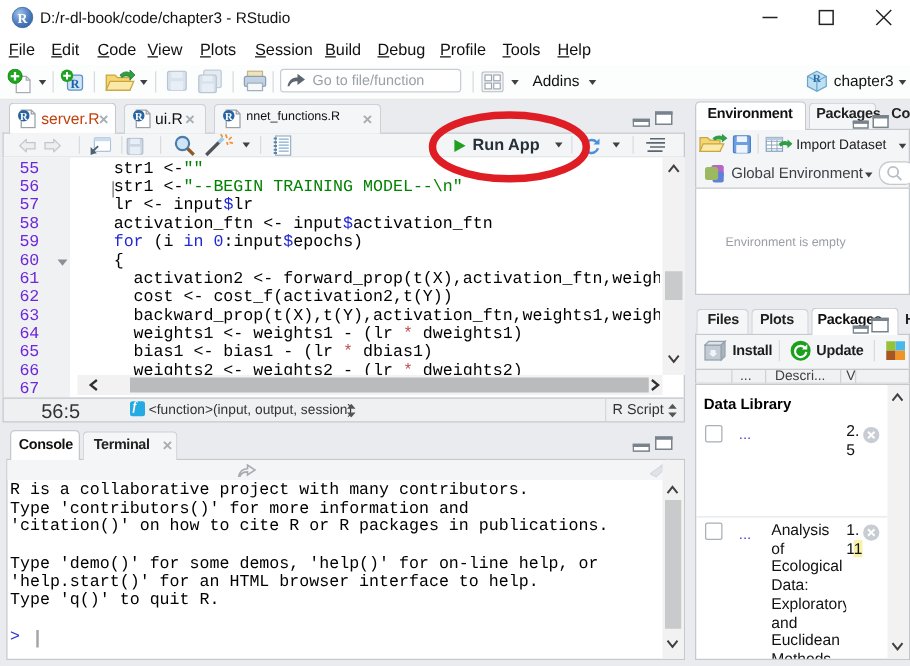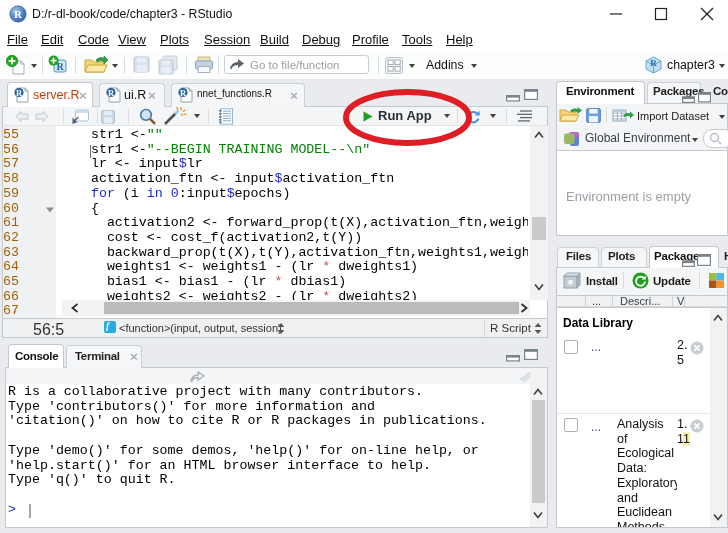--- a/index.html
+++ b/index.html
@@ -7,21 +7,21 @@
 body { font-family:"Liberation Sans", sans-serif; background:#ffffff; position:relative; }
 .abs { position:absolute; }
 .mono { font-family:"Liberation Mono", monospace; }
 .caret { display:inline-block; width:0; height:0; border-left:3.5px solid transparent; border-right:3.5px solid transparent; border-top:4px solid #404040; vertical-align:middle; }
 .sep { position:absolute; width:1px; background:#d9dcdf; }
 
 #titlebar { left:0; top:0; width:728px; height:28px; background:#ffffff; }
 #titletext { left:32px; top:7px; font-size:12.3px; color:#111; }
 
 #menubar { left:0; top:28px; width:728px; height:24px; background:#ffffff; font-size:13px; color:#111; }
-#menubar span { position:absolute; top:4px;text-decoration:underline; }
+#menubar span { position:absolute; top:4px; }
 #menubar u { text-decoration:underline; }
 
 #toolbar { left:0; top:52px; width:728px; height:28px; background:#fcfdfd; border-bottom:1px solid #e7e7e7; }
 
 #pagebg { left:0; top:80px; width:728px; height:453px; background:#e9ebee; }
 .tab { position:absolute; font-size:12.5px; color:#111; }
 .tab-active { background:#ffffff; border:1px solid #c5c8cc; border-bottom:none; border-radius:4px 4px 0 0; }
 .tab-idle { background:#f5f6f8; border:1px solid #cdd1d5; border-bottom:none; border-radius:4px 4px 0 0; }
 </style>
 </head>
@@ -251,21 +251,21 @@
   <g stroke="#5d6670" stroke-width="1.3">
    <line x1="4" y1="1" x2="16" y2="1"></line>
         <line x1="1" y1="4.3" x2="16" y2="4.3"></line>
    <line x1="4" y1="7.6" x2="16" y2="7.6"></line>
         <line x1="2" y1="10.9" x2="14" y2="10.9"></line>
   </g>
  </svg>
 
  <div class="abs" style="left:2px;top:46px;width:546px;height:192px;background:#ffffff;border-left:1px solid #c5c8cc;border-right:1px solid #c5c8cc"></div>
  <div class="abs" style="left:3px;top:46px;width:53px;height:192px;background:#f0f1f2"></div>
- <div class="abs mono" id="gutter" style="left:3px;top:48px;width:41px;height:192px;font-size:13.3px;line-height:14.7px;color:#a16207;text-align:left;white-space:pre">55
+ <div class="abs mono" id="gutter" style="left:3px;top:48px;width:41px;height:192px;font-size:13.3px;line-height:14.7px;color:#6d28d9;text-align:center;white-space:pre">55
 56
 57
 58
 59
 60
 61
 62
 63
 64
 65
@@ -413,21 +413,21 @@
  </svg>
  <div class="abs" style="left:29px;top:51px;font-size:12px;color:#3a3f44">Global Environment</div>
  <span class="caret abs" style="left:136px;top:58px"></span>
  <div class="abs" style="left:147px;top:49px;width:30px;height:19px;background:#ffffff;border:1px solid #c5c8cc;border-radius:9px"></div>
  <svg class="abs" style="left:153px;top:52px" width="13" height="13" viewBox="0 0 13 13">
   <circle cx="5.5" cy="5.5" r="4" fill="none" stroke="#b9bfc6" stroke-width="1.5"></circle>
   <line x1="8.5" y1="8.5" x2="12" y2="12" stroke="#b9bfc6" stroke-width="1.5"></line>
  </svg>
 
  <div class="abs" style="left:0;top:70px;width:172px;height:86px;background:#ffffff;border:1px solid #c5c8cc"></div>
- <div class="abs" style="left:0;top:109px;width:145px;text-align:center;font-size:13px;color:#9a9ea3">Environment is empty</div>
+ <div class="abs" style="left:0;top:109px;width:145px;text-align:center;font-size:10px;color:#9a9ea3">Environment is empty</div>
 </div>
 
 <div class="abs" id="pkgpane" style="left:556px;top:245px;width:172px;height:283px">
 
  <div class="abs" style="left:0;top:22px;width:172px;height:28px;background:#f4f5f6;border:1px solid #c5c8cc;border-bottom:none"></div>
 
  <div class="tab tab-idle" style="left:1px;top:2px;width:42px;height:20px"></div>
  <div class="tab tab-idle" style="left:45px;top:2px;width:46px;height:20px"></div>
  <div class="tab tab-active" style="left:93px;top:1px;width:70px;height:22px"></div>
  <div class="abs" style="left:10px;top:5px;font-size:11.5px;letter-spacing:-0.2px;font-weight:bold;color:#222">Files</div>

